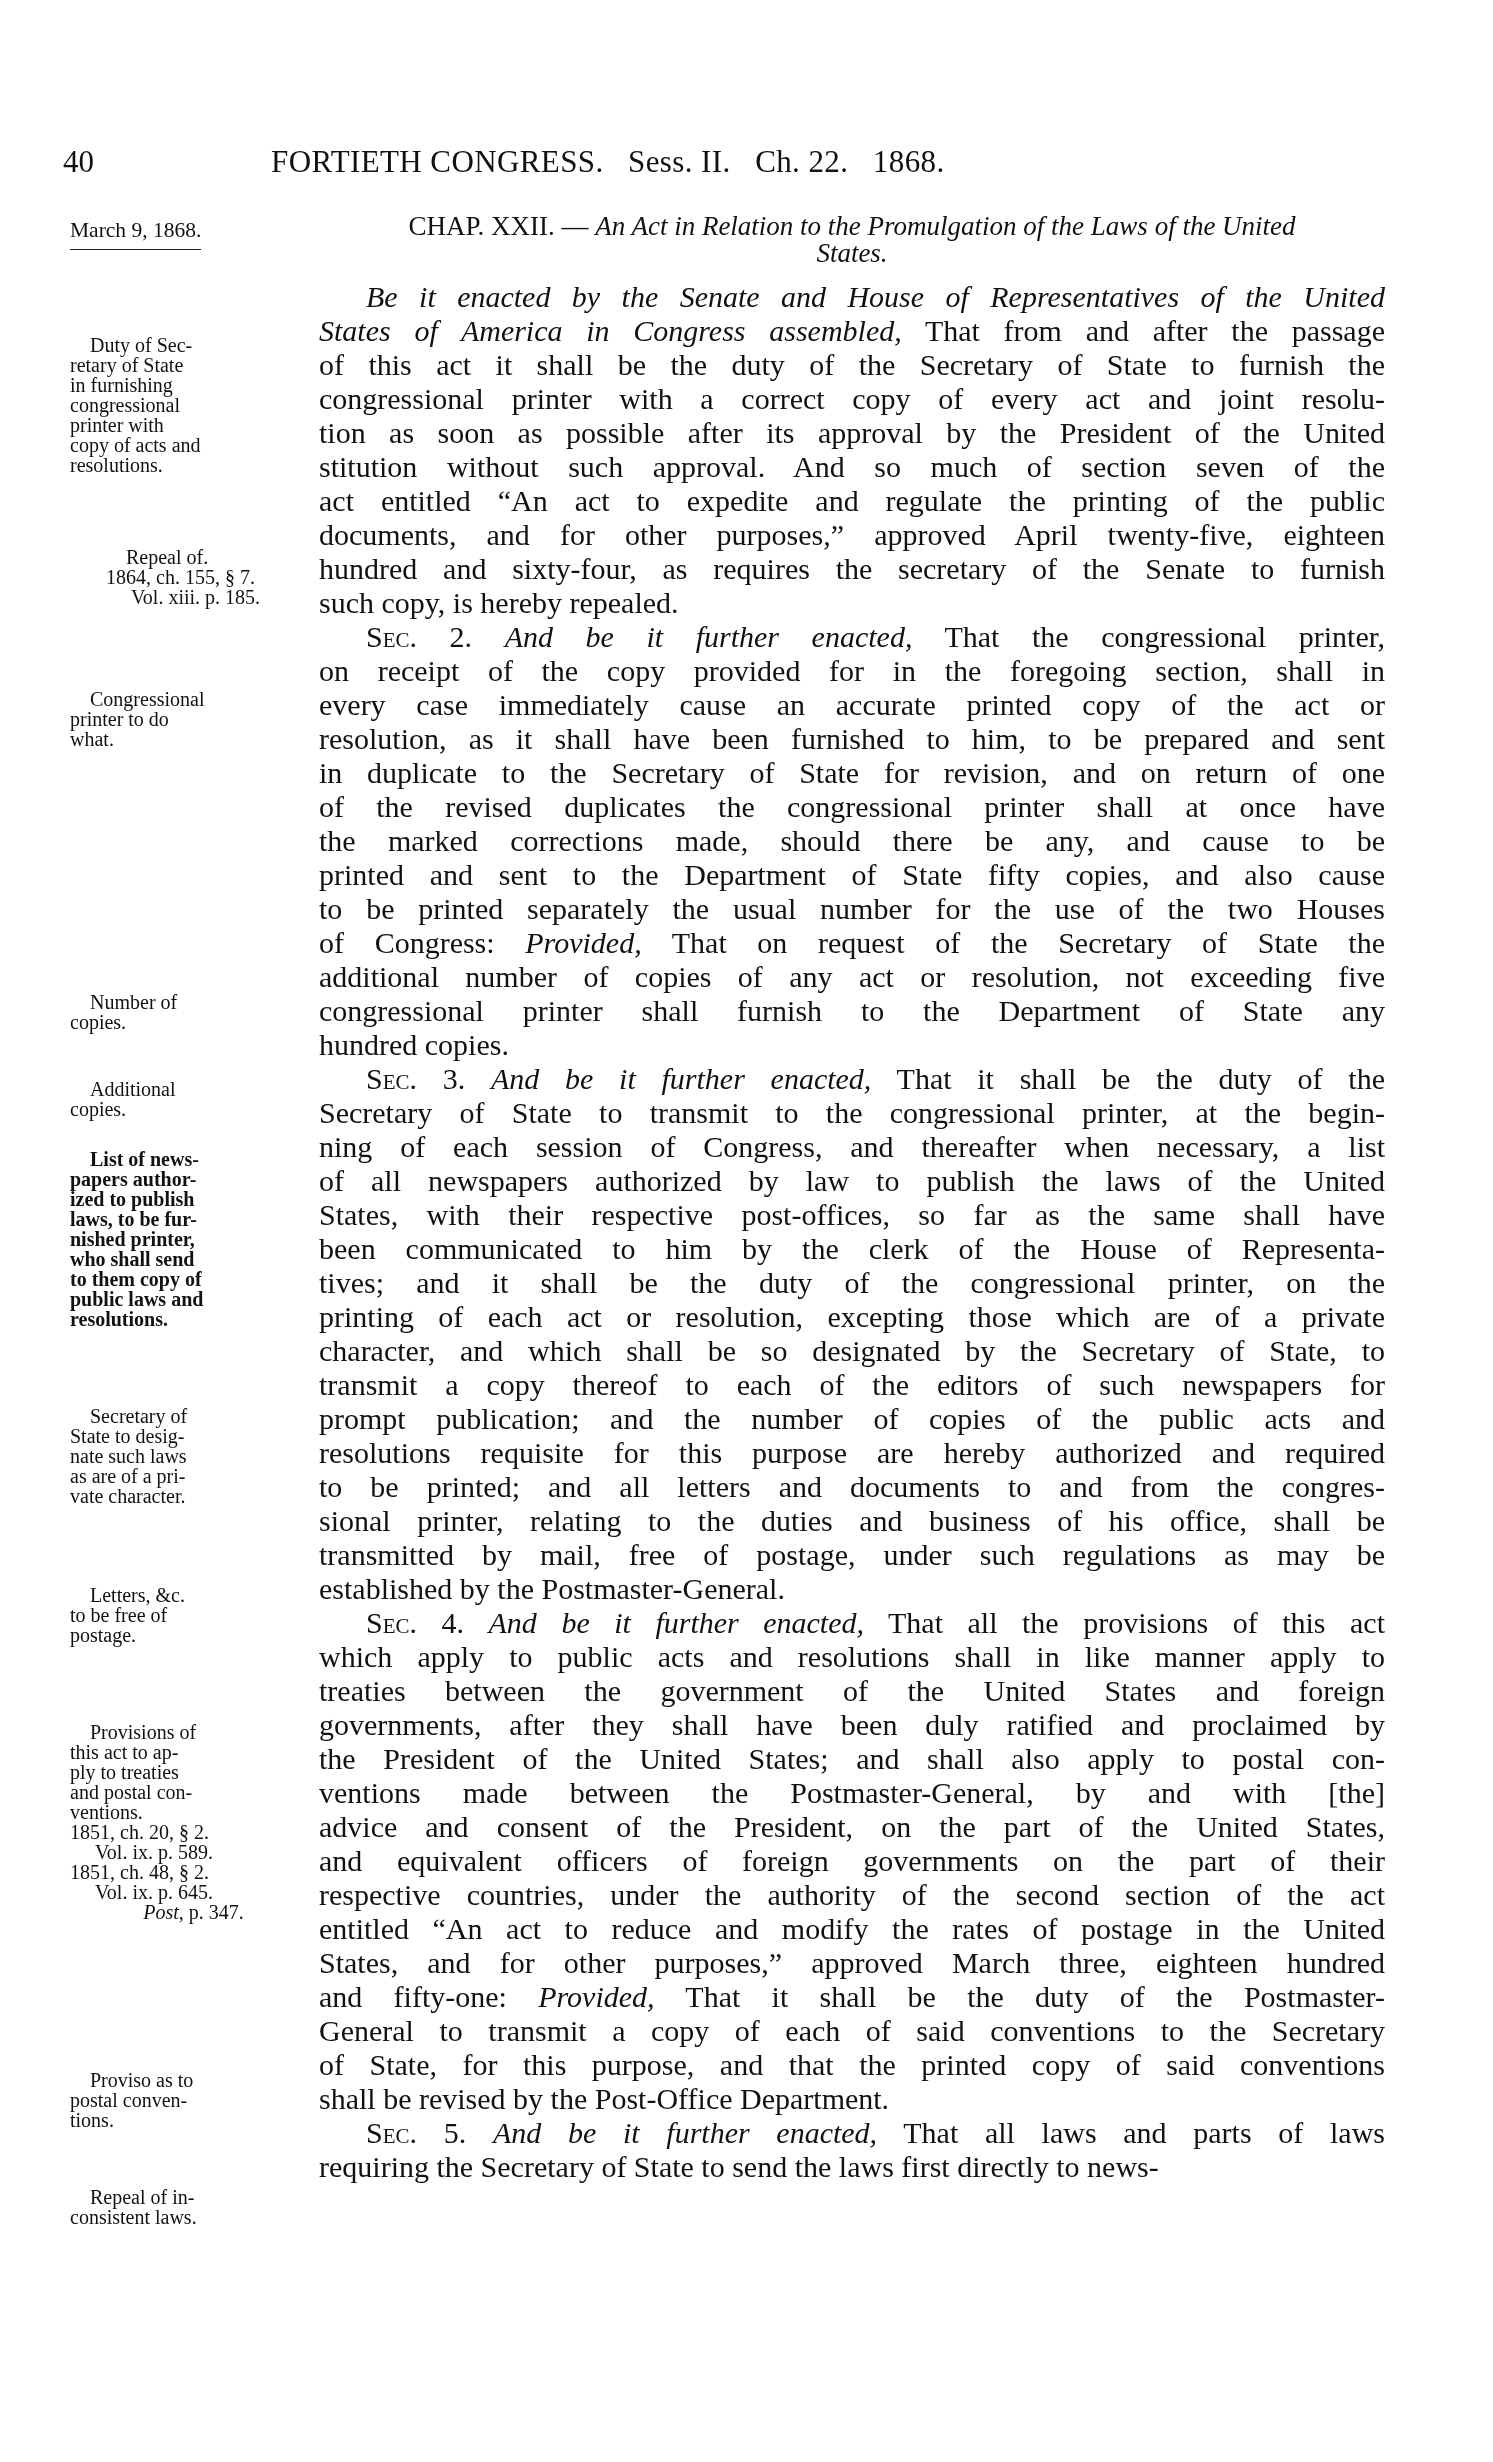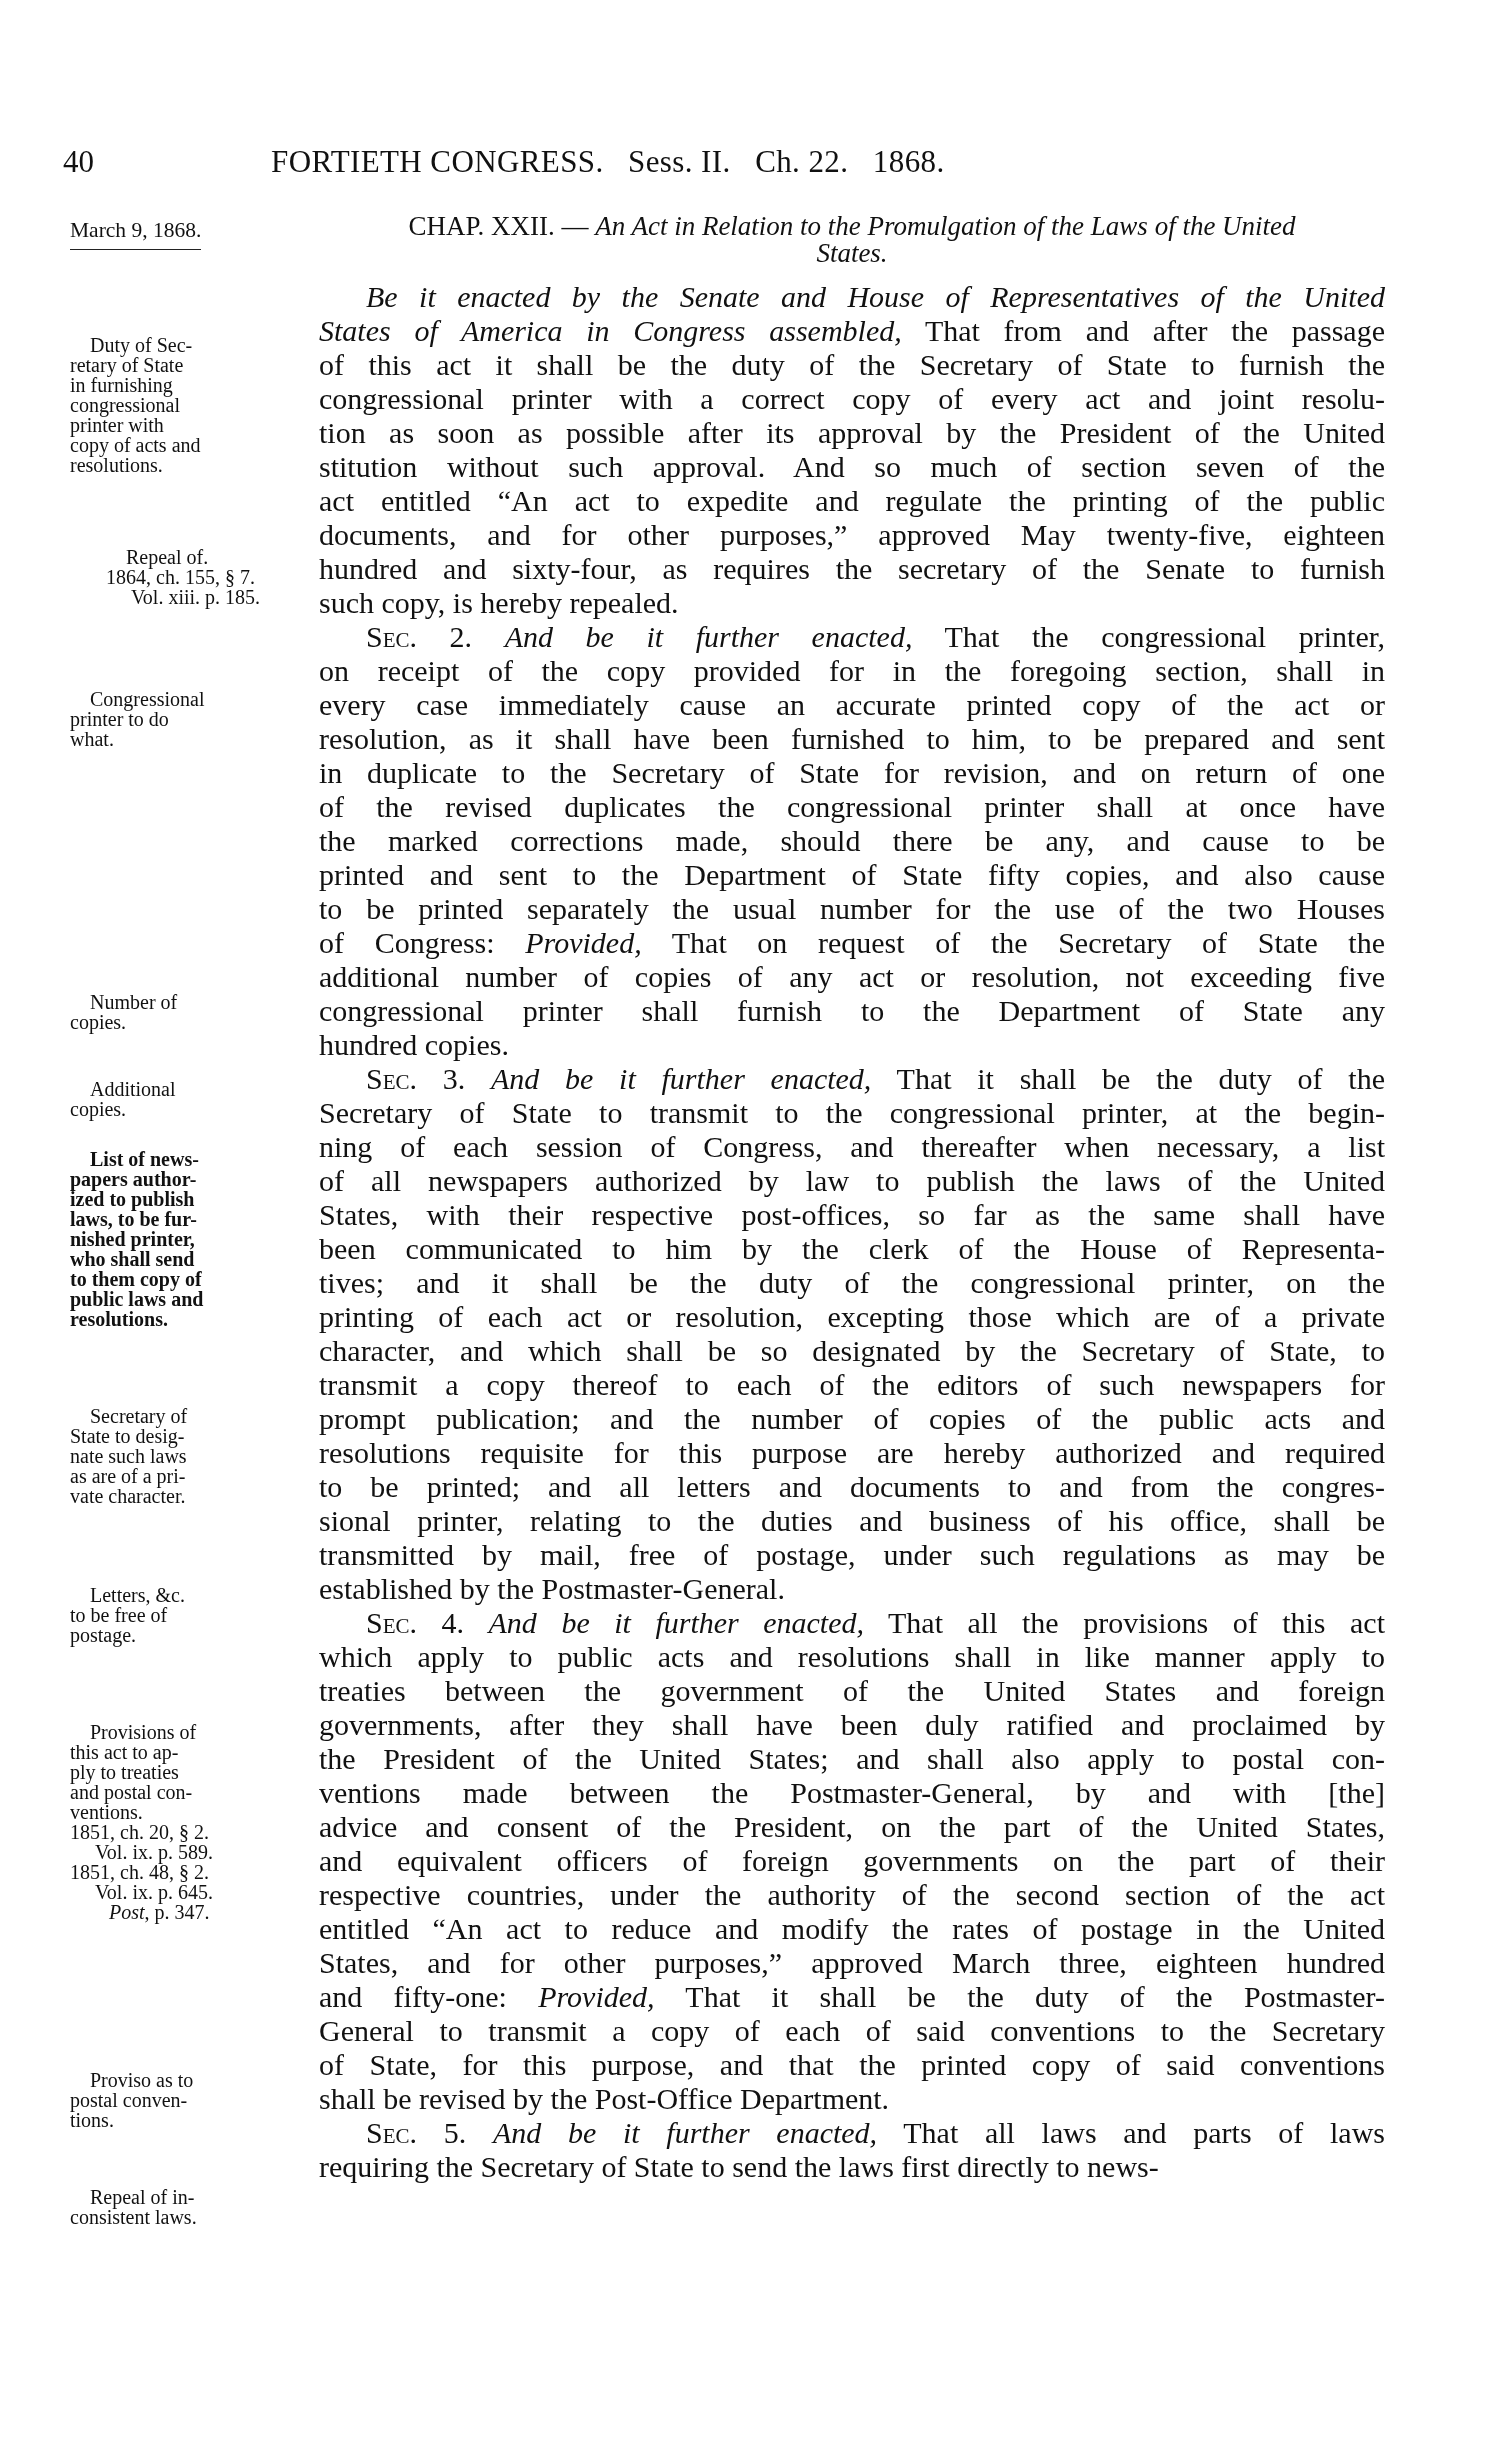--- a/index.html
+++ b/index.html
@@ -61,21 +61,21 @@
   </div>
 
   <div class="body-col" id="body-col">
       <span class="line indent"><i>Be it enacted by the Senate and House of Representatives of the United</i></span>
       <span class="line"><i>States of America in Congress assembled,</i><span> That from and after the passage</span></span>
       <span class="line">of this act it shall be the duty of the Secretary of State to furnish the</span>
       <span class="line">congressional printer with a correct copy of every act and joint resolu-</span>
       <span class="line">tion as soon as possible after its approval by the President of the United</span>
       <span class="line">stitution without such approval.  And so much of section seven of the</span>
       <span class="line">act entitled “An act to expedite and regulate the printing of the public</span>
-      <span class="line">documents, and for other purposes,” approved May twenty-five, eighteen</span>
+      <span class="line">documents, and for other purposes,” approved April twenty-five, eighteen</span>
       <span class="line">hundred and sixty-four, as requires the secretary of the Senate to furnish</span>
       <span class="line last">such copy, is hereby repealed.</span>
       <span class="line indent"><span class="sec">Sec. 2.  </span><i>And be it further enacted,</i><span> That the congressional printer,</span></span>
       <span class="line">on receipt of the copy provided for in the foregoing section, shall in</span>
       <span class="line">every case immediately cause an accurate printed copy of the act or</span>
       <span class="line">resolution, as it shall have been furnished to him, to be prepared and sent</span>
       <span class="line">in duplicate to the Secretary of State for revision, and on return of one</span>
       <span class="line">of the revised duplicates the congressional printer shall at once have</span>
       <span class="line">the marked corrections made, should there be any, and cause to be</span>
       <span class="line">printed and sent to the Department of State fifty copies, and also cause</span>
@@ -173,21 +173,21 @@
       <div class="note" style="top: 1722px;">
         <span class="l first">Provisions of</span>
         <span class="l">this act to ap-</span>
         <span class="l">ply to treaties</span>
         <span class="l">and postal con-</span>
         <span class="l">ventions.</span>
         <span class="ref">1851, ch. 20, § 2.</span>
         <span class="ref r">Vol. ix. p. 589.</span>
         <span class="ref">1851, ch. 48, § 2.</span>
         <span class="ref r">Vol. ix. p. 645.</span>
-        <span class="ref r" style="padding-left: 39px;"><i>Post</i>, p. 347.</span>
+        <span class="ref r" style="padding-left: 39px; text-align: center;"><i>Post</i>, p. 347.</span>
       </div>
       <div class="note" style="top: 2070px;">
         <span class="l first">Proviso as to</span>
         <span class="l">postal conven-</span>
         <span class="l">tions.</span>
       </div>
       <div class="note" style="top: 2187px;">
         <span class="l first">Repeal of in-</span>
         <span class="l">consistent laws.</span>
       </div>

